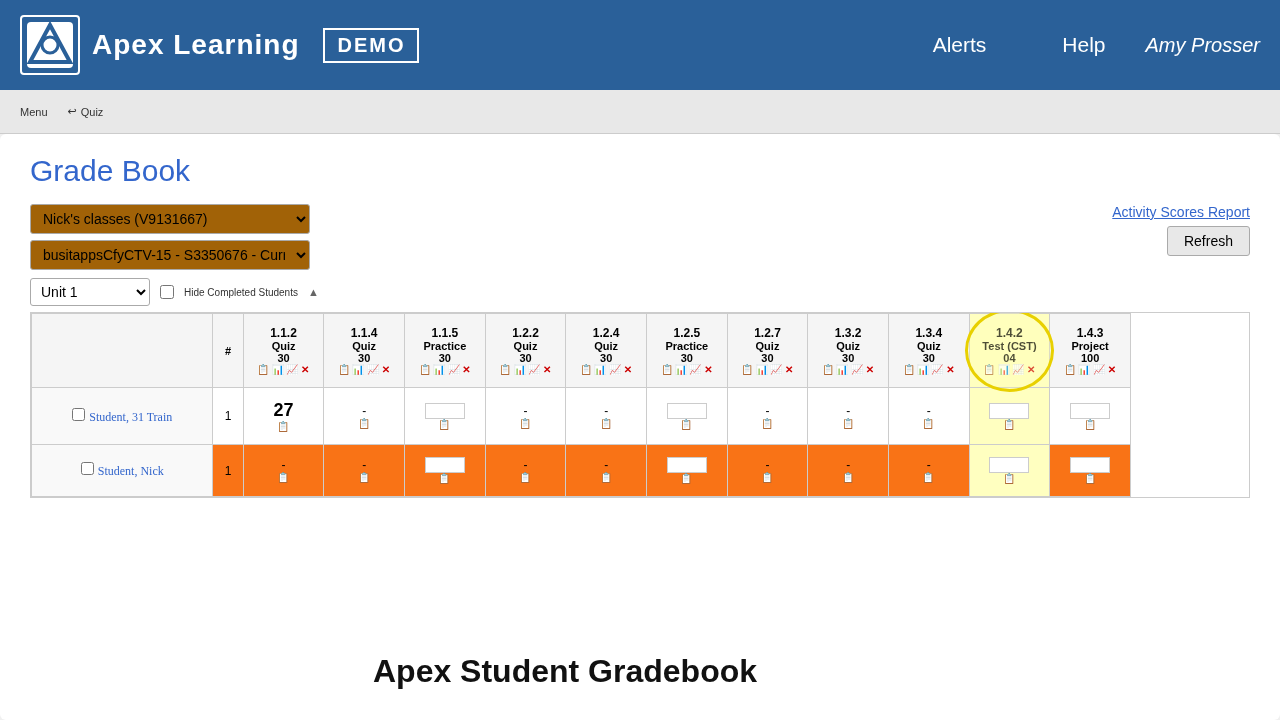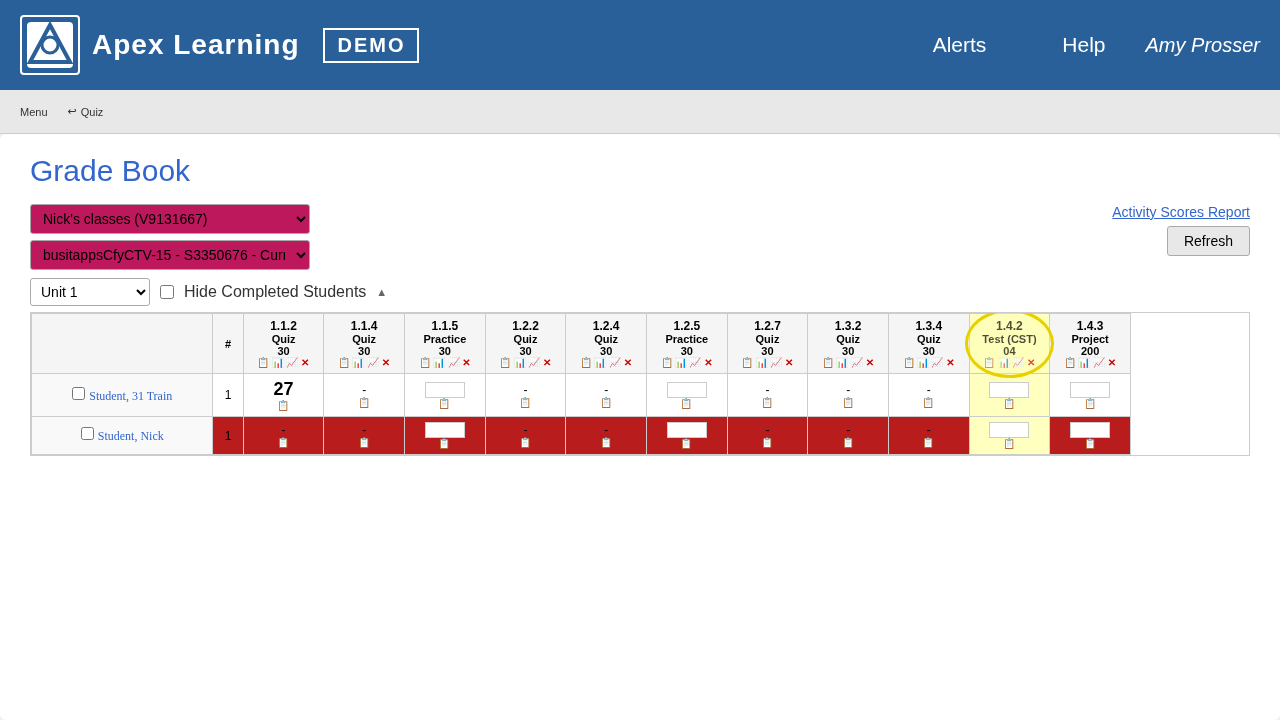--- a/index.html
+++ b/index.html
@@ -112,21 +112,21 @@
       display: flex;
       flex-direction: column;
       gap: 6px;
     }
     .select-dropdown {
       width: 280px;
       padding: 5px 8px;
       font-size: 14px;
       border: 1px solid #aaa;
       border-radius: 3px;
-      background: #be185d;
+      background: #a16207;
       cursor: pointer;
     }
     .activity-scores-link {
       color: #3366cc;
       font-size: 14px;
       text-decoration: underline;
       cursor: pointer;
       text-align: right;
       margin-left: 12px;
     }
@@ -161,21 +161,21 @@
       overflow-x: auto;
       border: 1px solid #ccc;
     }
     .grade-table {
       border-collapse: collapse;
       font-size: 12px;
       min-width: 1100px;
     }
     .grade-table th, .grade-table td {
       border: 1px solid #ccc;
-      padding: 5px 5px;
+      padding: 12px 5px;
       text-align: center;
       vertical-align: middle;
     }
     .grade-table thead tr:first-child th {
       background: #f5f5f5;
       font-weight: bold;
     }
     
     .col-header {
       background: #f0f0f0;
@@ -214,21 +214,21 @@
       min-width: 160px;
       background: #f9f9f9;
     }
     .student-link {
       color: #3366cc;
       cursor: pointer;
       text-decoration: none;
       font-family: Liberation Serif, serif;
     }
     .hide-label {
-      font-size: 16px;
+      font-size: 10px;
       color: #333;
     }
 
     
     .score-cell {
       font-size: 12px;
     }
     .score-input {
       width: 40px;
       border: 1px solid #ccc;
@@ -432,21 +432,21 @@
       <span class="icon-btn">📋</span>
       <span class="icon-btn">📊</span>
       <span class="icon-btn">📈</span>
       <span class="icon-btn x-btn">✕</span>
     </div>
   <div style="position: absolute; inset: -5px; border: 3px solid rgb(232, 208, 0); border-radius: 50%; background: rgba(255, 255, 180, 0.3); pointer-events: none; z-index: 5;"></div>
             </th>
             <th class="col-header">
     <div class="activity-code">1.4.3</div>
     <div class="activity-type">Project</div>
-    <div class="activity-pts">200</div>
+    <div class="activity-pts">100</div>
     <div class="action-icons">
       <span class="icon-btn">📋</span>
       <span class="icon-btn">📊</span>
       <span class="icon-btn">📈</span>
       <span class="icon-btn x-btn">✕</span>
     </div>
   </th>
           </tr>
       </thead>
       <tbody id="grade-tbody">
@@ -505,21 +505,21 @@
             </td>
             <td class="score-cell" style="background: rgb(255, 255, 192);"><input class="score-input" value="" style="">
         <div class="cell-icons">
           <span style="font-size:10px;cursor:pointer;">📋</span>
         </div></td>
             <td class="score-cell"><input class="score-input" value="" style="">
         <div class="cell-icons">
           <span style="font-size:10px;cursor:pointer;">📋</span>
         </div></td>
           </tr>
-          <tr style="background: #b91c1c;">
+          <tr style="background: #f97316;">
             <td class="student-col"><input type="checkbox" style="margin-right: 4px;"><a class="student-link">Student, Nick</a></td>
             <td style="font-size: 12px;">1</td>
             <td class="score-cell">
               <div>-</div>
         <div class="cell-icons">
           <span style="font-size:10px;cursor:pointer;">📋</span>
         </div>
             </td>
             <td class="score-cell">
               <div>-</div>
@@ -571,15 +571,18 @@
         </div></td>
             <td class="score-cell"><input class="score-input" value="" style="">
         <div class="cell-icons">
           <span style="font-size:10px;cursor:pointer;">📋</span>
         </div></td>
           </tr>
         </tbody>
     </table>
   </div>
 
+  <div style="position:absolute;bottom:30px;left:200px;right:350px;text-align:center;">
+    <span class="watermark-title">Apex Student Gradebook</span>
+  </div>
 
 
 </div>
 
 </body></html>

